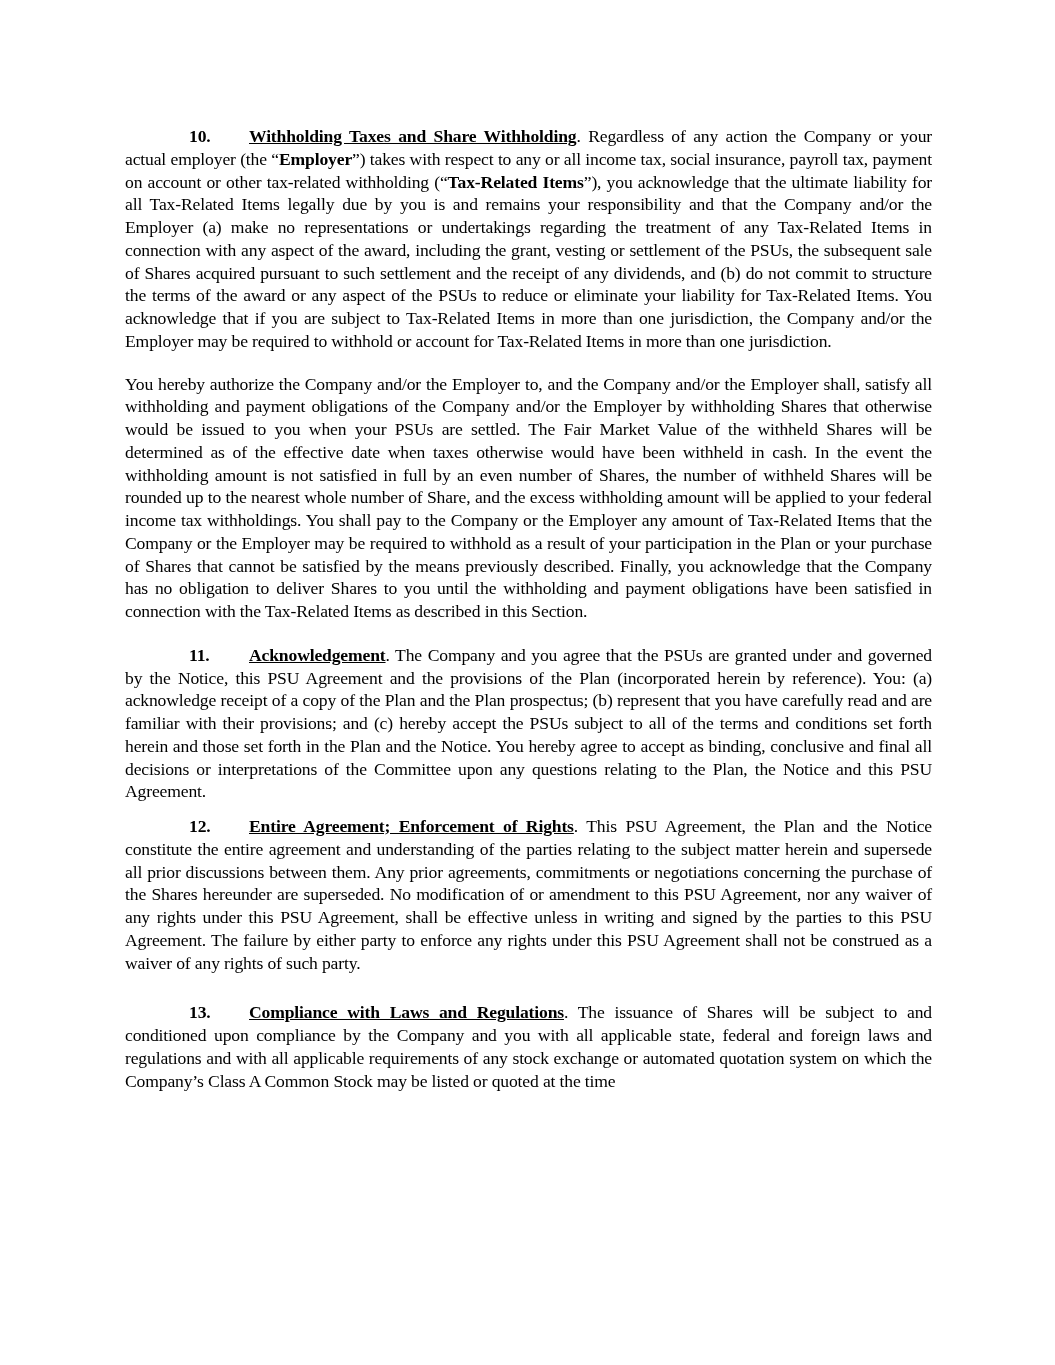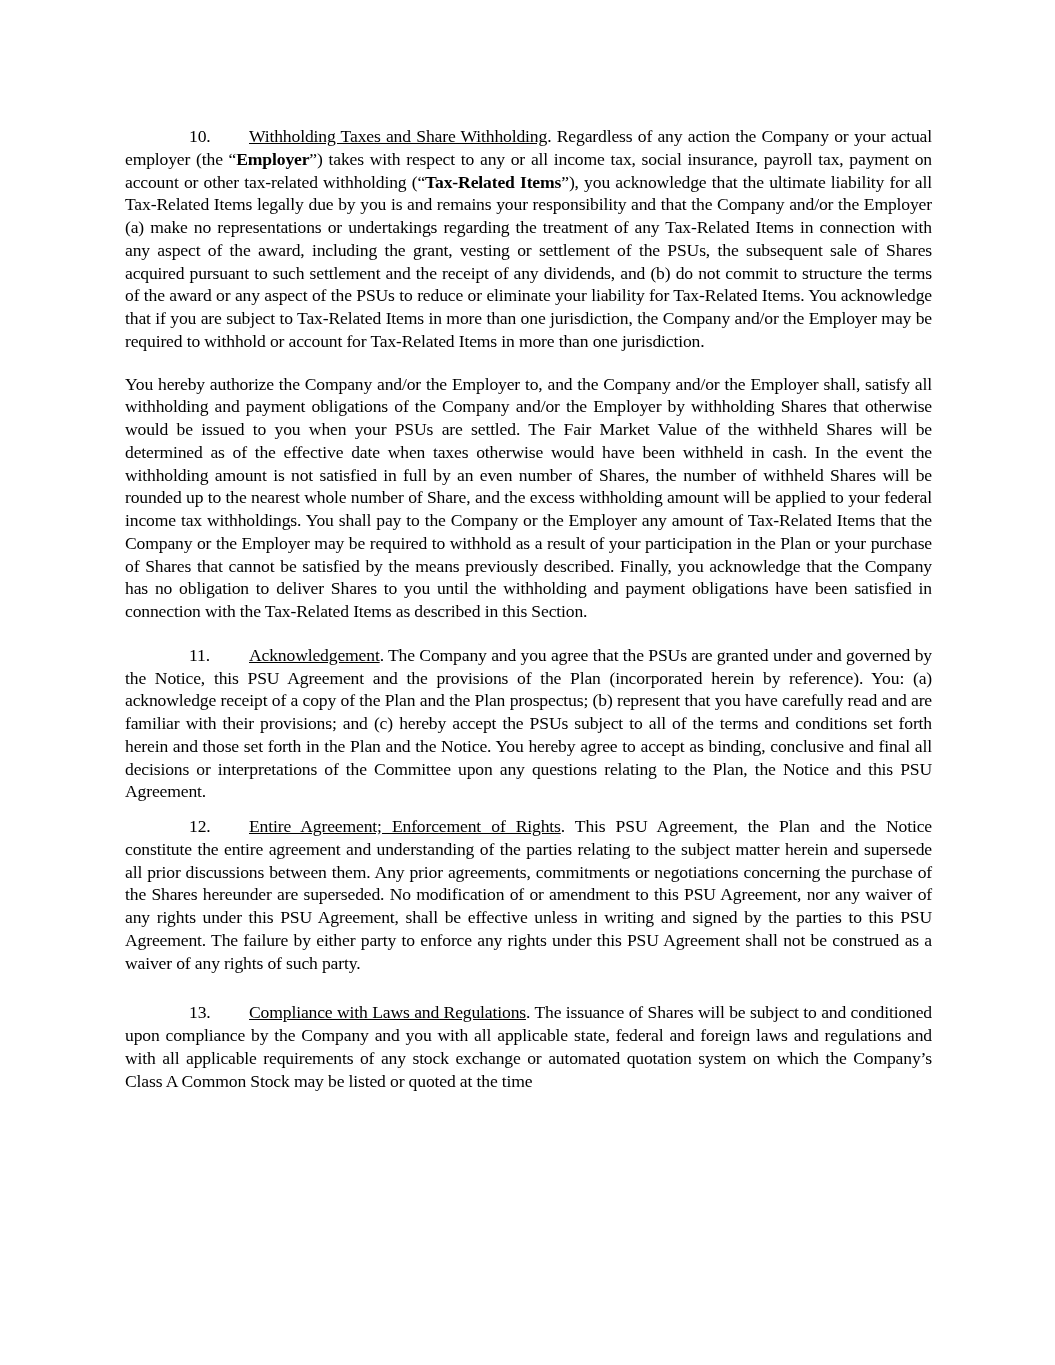--- a/index.html
+++ b/index.html
@@ -24,27 +24,27 @@
       color: #000000;
       letter-spacing: -0.15px;
     }
     .para {
       margin: 0 0 21px 0;
       text-align: justify;
       hyphens: none;
     }
     .para.section { text-indent: 64px; }
     .num {
-      font-weight: normal;
+      font-weight: bold;
       display: inline-block;
       width: 60px;
       text-indent: 0;
     }
     .heading {
-      font-weight: normal;
+      font-weight: bold;
       text-decoration: underline;
     }
     .defined {
       font-weight: bold;
     }
     .p10 { margin-bottom: 20px; }
     .p10b { }
     .p11 { margin-bottom: 12px; }
     .p12 { margin-bottom: 27px; }
   </style>

